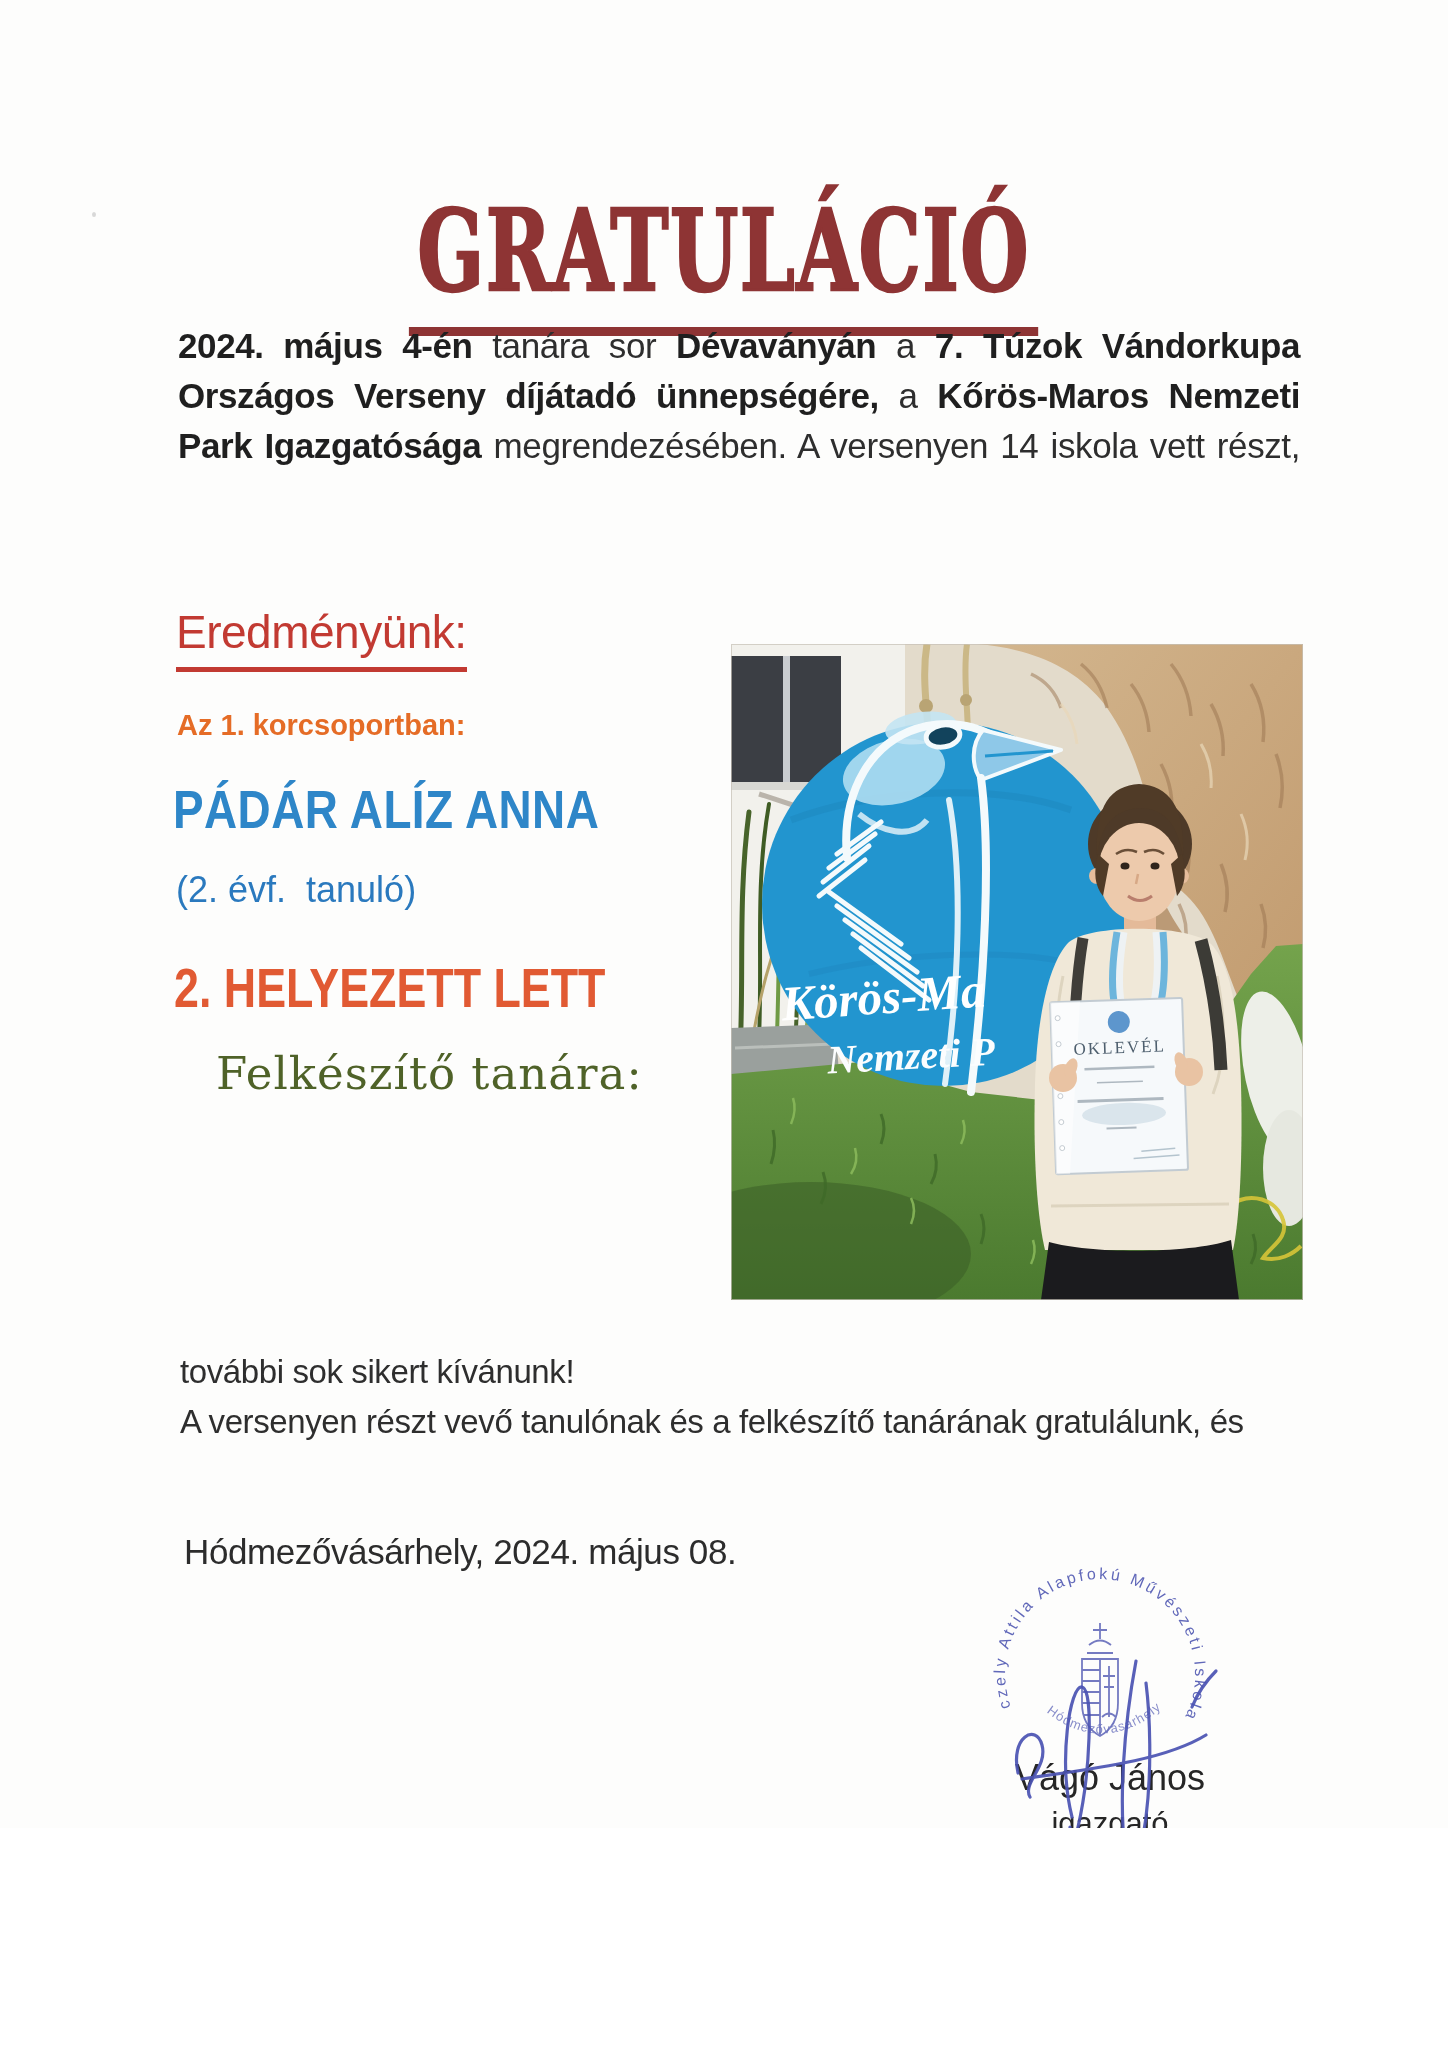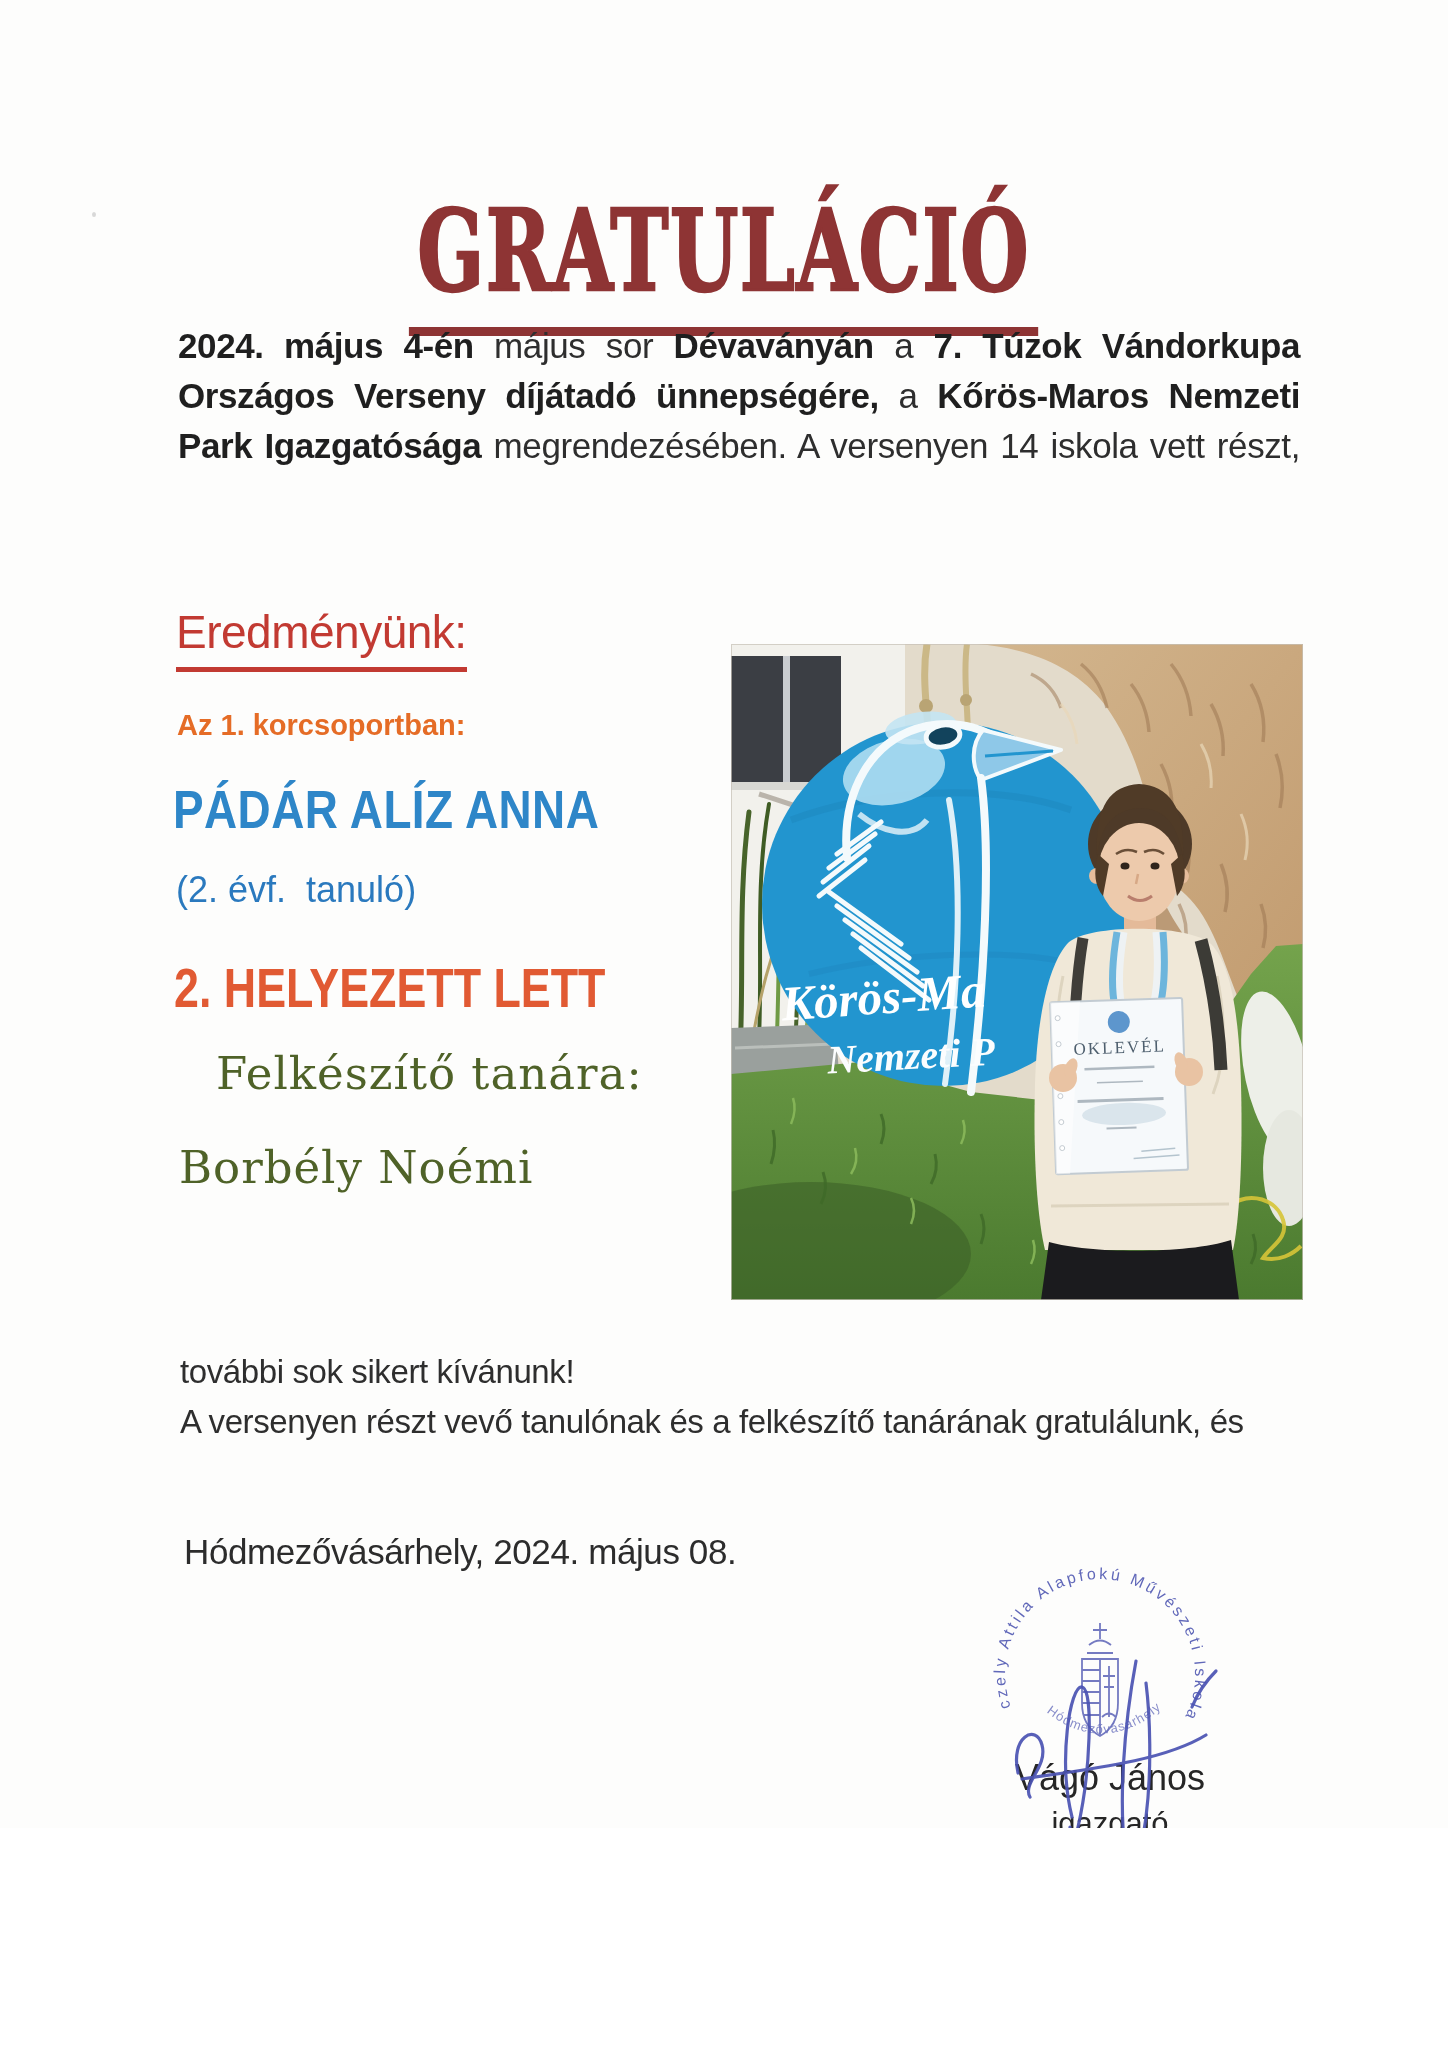--- a/index.html
+++ b/index.html
@@ -62,32 +62,31 @@
 
 <div class="page">
 
   <div class="speck"></div>
 
   <div class="title-wrap">
     <h1 class="doc-title">GRATULÁCIÓ</h1>
   </div>
 
   <div class="intro">
-    <div class="line"><span class="b">2024. május 4-én</span><span> május sor </span><span class="b">Dévaványán</span><span> a </span><span class="b">7. Túzok Vándorkupa</span></div>
+    <div class="line"><span class="b">2024. május 4-én</span><span> tanára sor </span><span class="b">Dévaványán</span><span> a </span><span class="b">7. Túzok Vándorkupa</span></div>
     <div class="line"><span class="b">Országos Verseny díjátadó ünnepségére,</span><span> a </span><span class="b">Kőrös-Maros Nemzeti</span></div>
     <div class="line"><span class="b">Park Igazgatósága</span><span> megrendezésében. A versenyen 14 iskola vett részt,</span></div>
   </div>
 
   <div class="res-heading">Eredményünk:</div>
   <div class="res-agegroup">Az 1. korcsoportban:</div>
   <div class="res-student">PÁDÁR ALÍZ ANNA</div>
   <div class="res-class">(2. évf.  tanuló)</div>
   <div class="res-placement">2. HELYEZETT LETT</div>
   <div class="res-teacher-label">Felkészítő tanára:</div>
-  <div class="res-teacher-name">Borbély Noémi</div>
 
   <figure class="photo" style="margin:0">
     <svg viewBox="0 0 572 656" xmlns="http://www.w3.org/2000/svg">
       <defs>
         <linearGradient id="grassGrad" x1="0" y1="0" x2="0" y2="1">
           <stop offset="0" stop-color="#74a34c"></stop>
             <stop offset="1" stop-color="#4b7a2f"></stop>
         </linearGradient>
         <linearGradient id="statueGrad" x1="0" y1="0" x2="1" y2="1">
           <stop offset="0" stop-color="#d3b68e"></stop>

